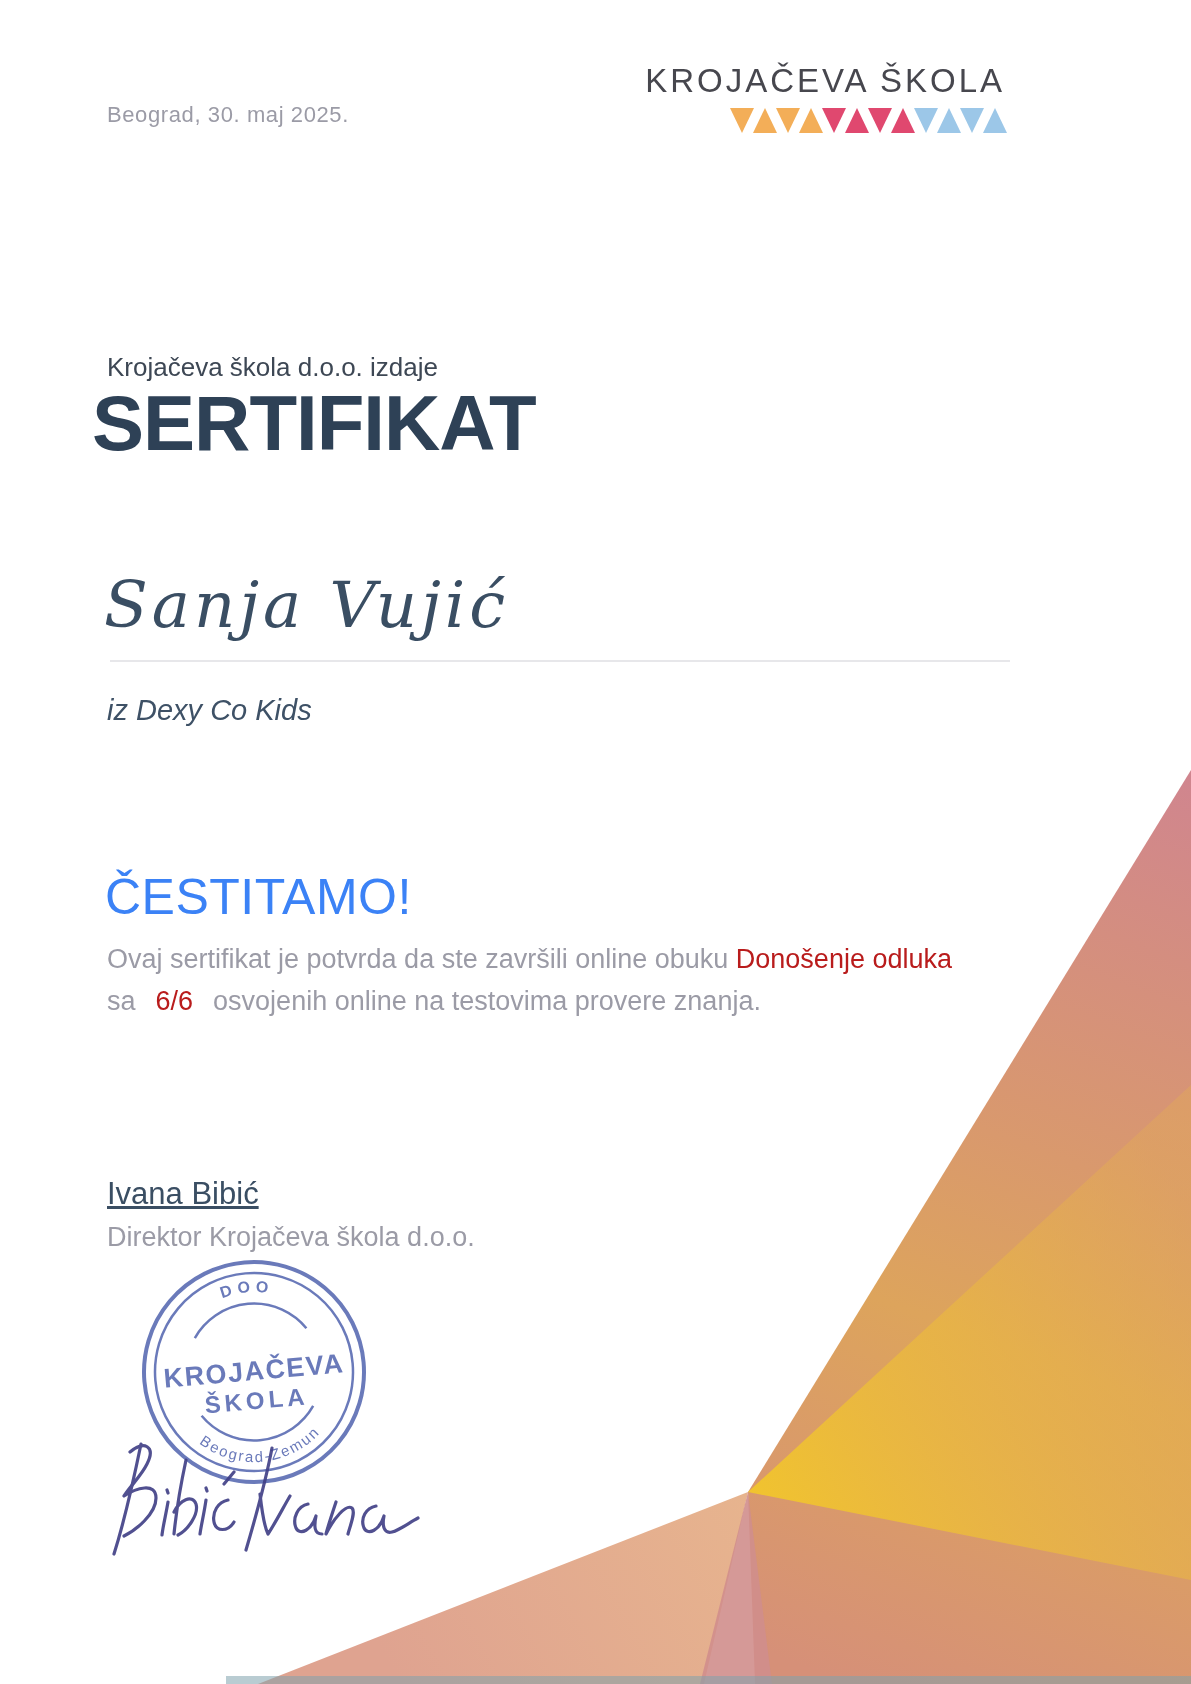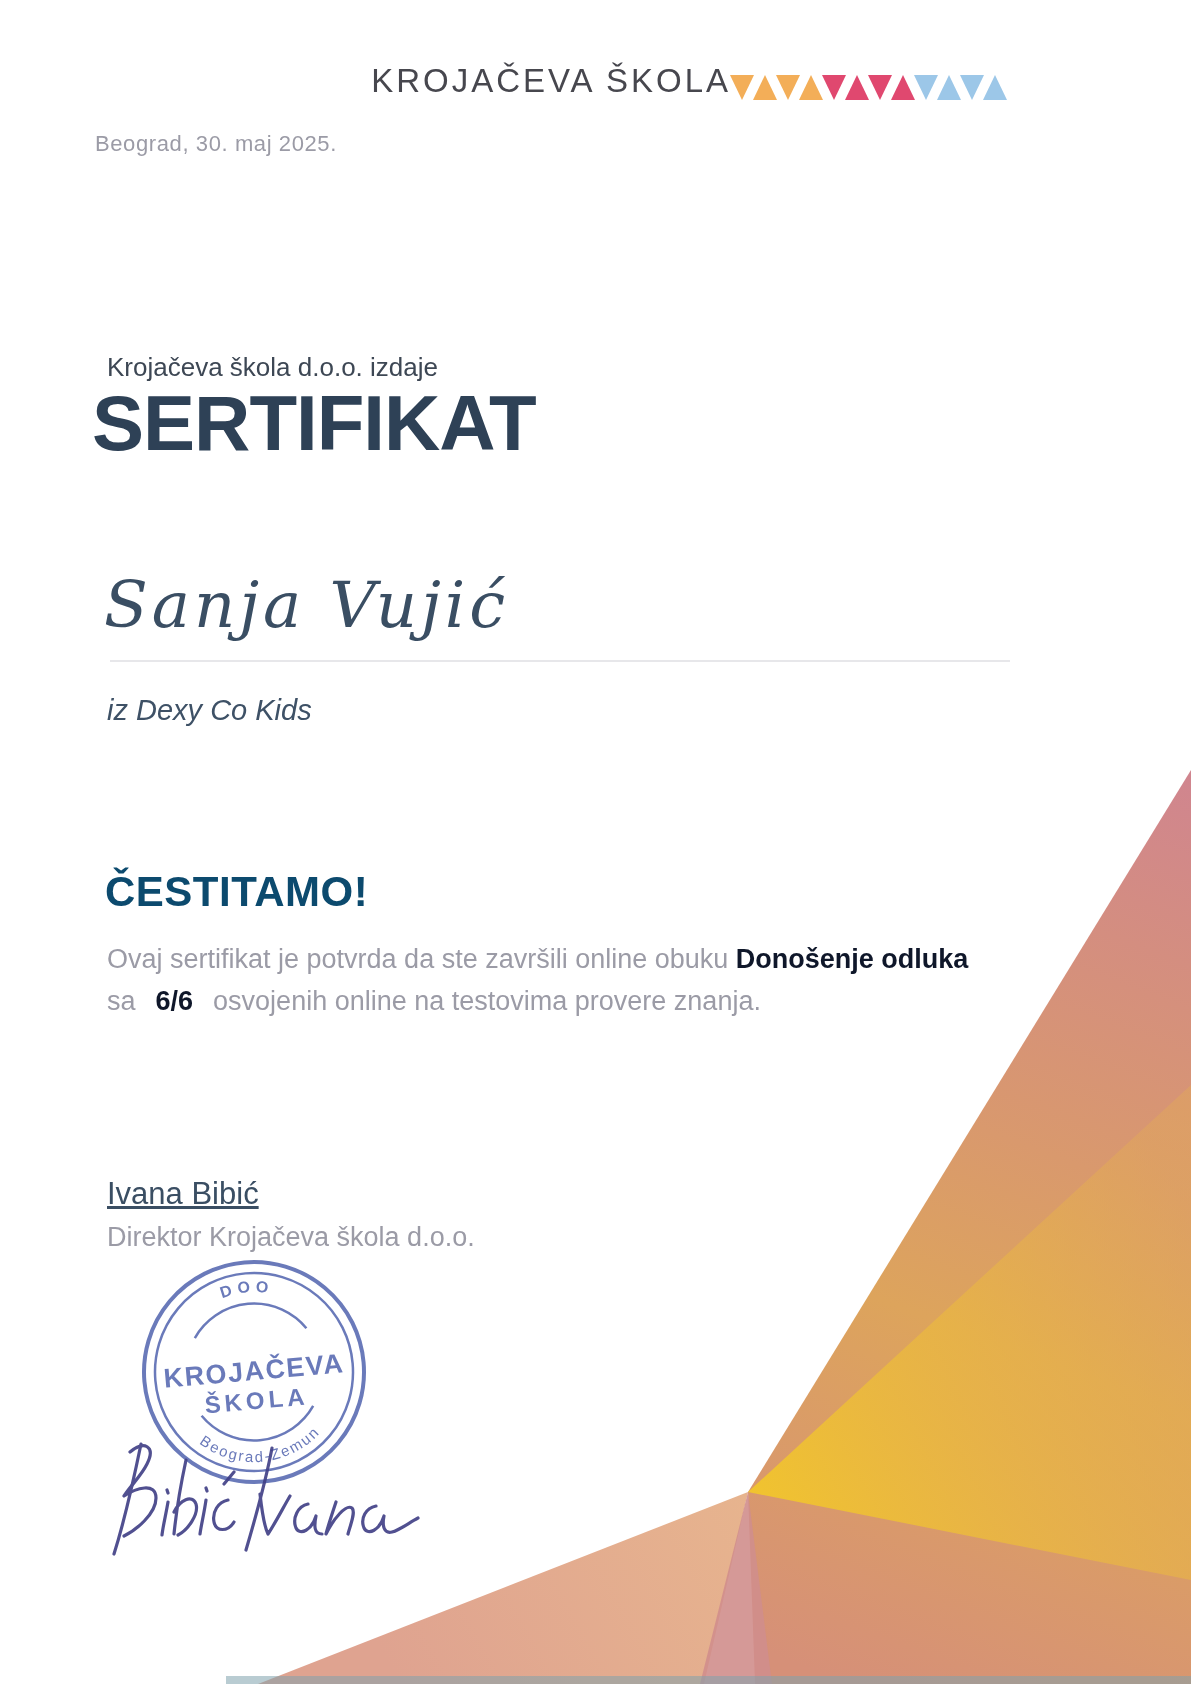--- a/index.html
+++ b/index.html
@@ -1,21 +1,21 @@
 <!DOCTYPE html>
 <html><head>
 <meta charset="utf-8">
 <style>
   html,body{margin:0;padding:0;background:#ffffff;}
   .page{position:relative;width:1191px;height:1684px;background:#ffffff;overflow:hidden;
         font-family:"Liberation Sans",sans-serif;}
 
   
-  .date-line{position:absolute;left:95px;top:102px;font-size:22px;color:#9b9ba6;letter-spacing:.6px;margin-top:29px;}
-  .logo-block{position:absolute;top:62px;right:186px;display:flex;flex-direction:row;align-items:flex-end;}
+  .date-line{position:absolute;left:107px;top:102px;font-size:22px;color:#9b9ba6;letter-spacing:.6px;}
+  .logo-block{position:absolute;top:62px;right:186px;display:flex;flex-direction:column;align-items:flex-end;}
   .logo-text{font-size:33px;color:#47474e;letter-spacing:3px;font-weight:400;white-space:nowrap;}
   .tri-strip{display:flex;margin-top:8px;margin-right:-2px;}
   .tri{width:0;height:0;margin-left:-1px;}
   .tri.down{border-left:12px solid transparent;border-right:12px solid transparent;border-top:25px solid;}
   .tri.up{border-left:12px solid transparent;border-right:12px solid transparent;border-bottom:25px solid;}
   .tri.c-orange.down{border-top-color:#f3ae58;} .tri.c-orange.up{border-bottom-color:#f3ae58;}
   .tri.c-pink.down{border-top-color:#e0486f;}   .tri.c-pink.up{border-bottom-color:#e0486f;}
   .tri.c-blue.down{border-top-color:#9cc7e8;}   .tri.c-blue.up{border-bottom-color:#9cc7e8;}
 
   
@@ -24,24 +24,24 @@
               color:#2e4156;letter-spacing:-1px;}
 
   
   .name-underline{position:absolute;left:110px;top:660px;width:900px;height:2px;background:#e7e7ea;}
   .recipient-name{position:absolute;left:104px;top:568px;font-family:"DejaVu Serif",serif;
                   font-style:italic;font-size:64px;color:#3a4e63;letter-spacing:4px;}
   .recipient-origin{position:absolute;left:107px;top:694px;font-size:29px;font-style:italic;
                     font-weight:normal;color:#3e5166;}
 
   
-  .congrats-heading{position:absolute;left:105px;top:868px;font-size:42px;color:#0c4a6e;letter-spacing:.5px;font-weight:bold;}
+  .congrats-heading{position:absolute;left:105px;top:868px;font-size:50px;color:#3b82f6;letter-spacing:.5px;}
   .congrats-paragraph{position:absolute;left:107px;top:938px;width:920px;font-size:27px;
                       line-height:42px;color:#9b9ba6;margin:0;}
-  .congrats-paragraph strong{font-weight:bold;color:#0f172a;text-align:right;}
+  .congrats-paragraph strong{font-weight:normal;color:#b91c1c;text-align:right;}
   .congrats-paragraph .score{margin:0 20px;}
 
   
   .signer-name{position:absolute;left:107px;top:1176px;font-size:31px;color:#3a4e63;text-decoration:underline;}
   .signer-title{position:absolute;left:107px;top:1222px;font-size:27px;color:#9b9ba6;text-align:right;}
 
   
   .stamp{position:absolute;left:134px;top:1252px;opacity:.82;}
   .signature{position:absolute;left:100px;top:1438px;}
 

